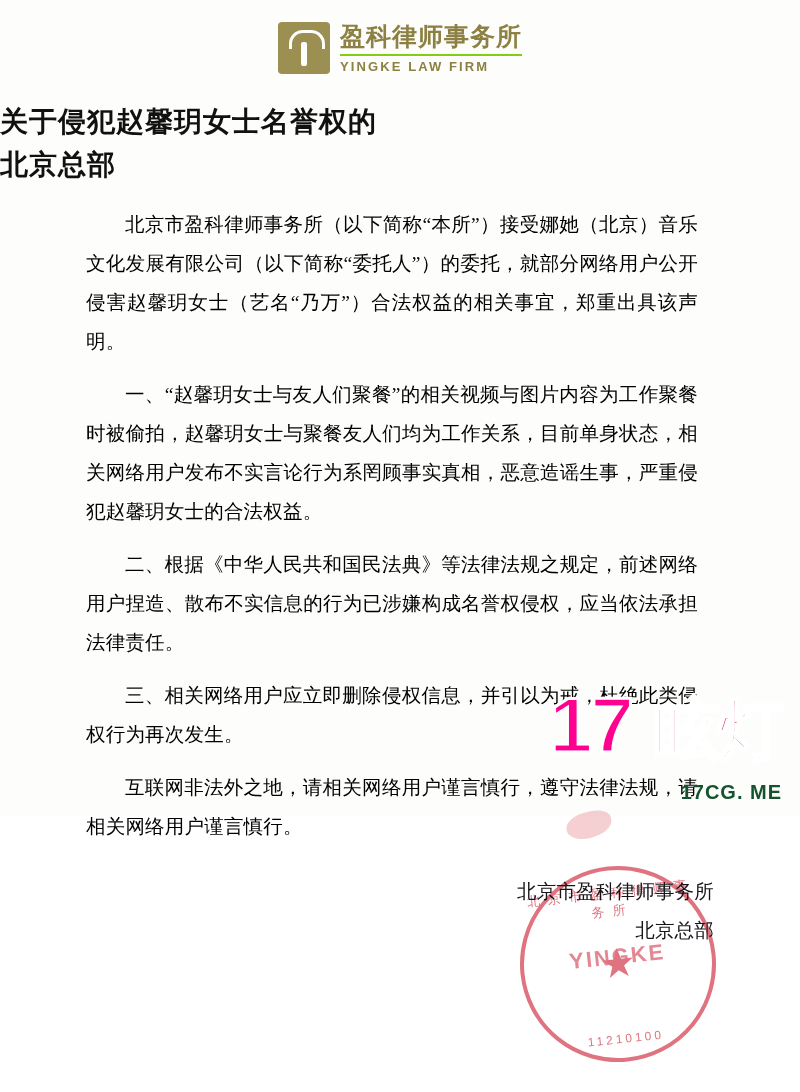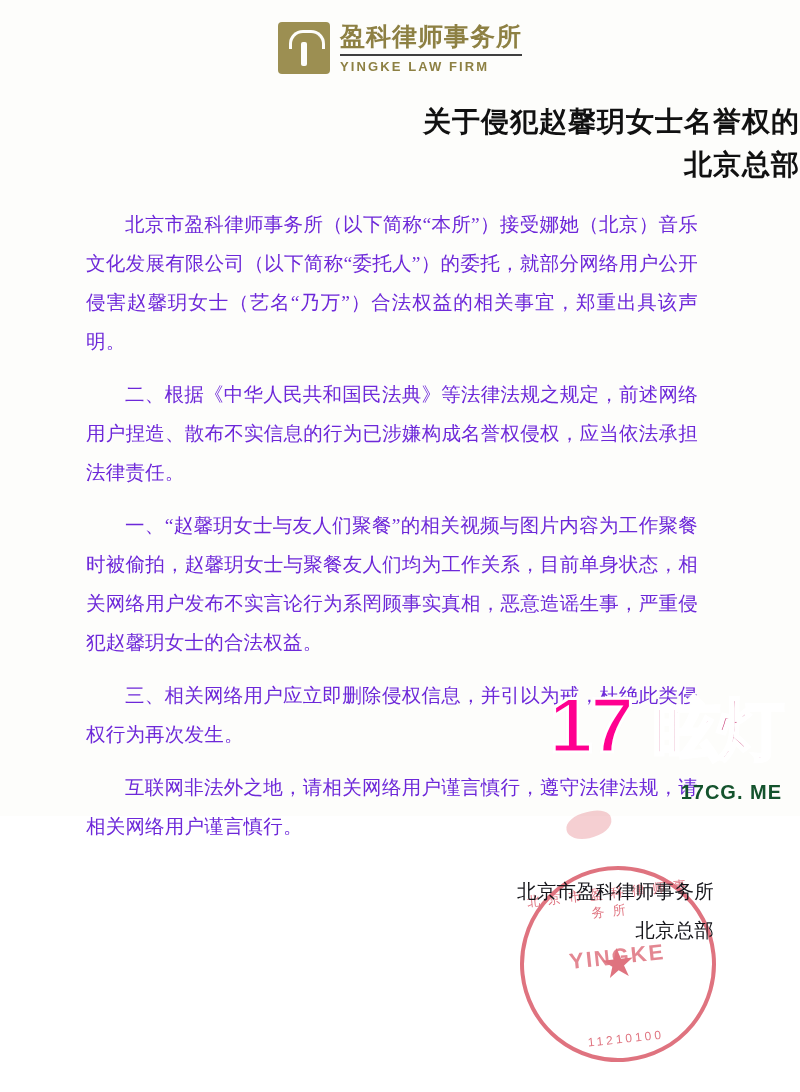--- a/index.html
+++ b/index.html
@@ -64,43 +64,43 @@
     color: #8d8043;
     letter-spacing: 1px;
   }
   .logo-en {
     font-family: "Liberation Sans", sans-serif;
     font-size: 13px;
     font-weight: bold;
     color: #8d8043;
     letter-spacing: 2.1px;
     margin-top: 5px;
-    border-top: 2px solid #404040;
+    border-top: 2px solid #84cc16;
     padding-top: 4px;
   }
 
   
   .doc-title {
-    text-align: right;
+    text-align: left;
     margin-top: 26px;
     font-size: 28px;
     font-weight: bold;
     color: #111;
     line-height: 1.55;
     letter-spacing: 1px;
   }
   .doc-title span { display: block; }
 
   
   .body-wrap {
     margin: 18px 86px 0 86px;
   }
   .para {
     font-size: 19.5px;
-    color: #6d28d9;
+    color: #000000;
     line-height: 2.0;
     text-align: justify;
     text-justify: inter-ideograph;
     text-indent: 2em;
     margin: 0 16px 14px 0;
     letter-spacing: 0.2px;
   }
 
   
   .sig-block {
@@ -242,22 +242,22 @@
     </div>
   </div>
 
   <div class="doc-title">
     <span>关于侵犯赵馨玥女士名誉权的</span>
     <span>北京总部</span>
   </div>
 
   <div class="body-wrap">
     <p class="para">北京市盈科律师事务所（以下简称“本所”）接受娜她（北京）音乐文化发展有限公司（以下简称“委托人”）的委托，就部分网络用户公开侵害赵馨玥女士（艺名“乃万”）合法权益的相关事宜，郑重出具该声明。</p>
+    <p class="para">一、“赵馨玥女士与友人们聚餐”的相关视频与图片内容为工作聚餐时被偷拍，赵馨玥女士与聚餐友人们均为工作关系，目前单身状态，相关网络用户发布不实言论行为系罔顾事实真相，恶意造谣生事，严重侵犯赵馨玥女士的合法权益。</p>
     <p class="para">二、根据《中华人民共和国民法典》等法律法规之规定，前述网络用户捏造、散布不实信息的行为已涉嫌构成名誉权侵权，应当依法承担法律责任。</p>
-    <p class="para">一、“赵馨玥女士与友人们聚餐”的相关视频与图片内容为工作聚餐时被偷拍，赵馨玥女士与聚餐友人们均为工作关系，目前单身状态，相关网络用户发布不实言论行为系罔顾事实真相，恶意造谣生事，严重侵犯赵馨玥女士的合法权益。</p>
     <p class="para">三、相关网络用户应立即删除侵权信息，并引以为戒，杜绝此类侵权行为再次发生。</p>
     <p class="para">互联网非法外之地，请相关网络用户谨言慎行，遵守法律法规，请相关网络用户谨言慎行。</p>
   </div>
 
   <div class="seal-smudge"></div>
   <div class="seal">
     <div class="seal-inner">
       <div class="seal-top-text">北京市盈科律师事务所</div>
       <div class="seal-mid-text">YINGKE</div>
       <div class="seal-star">★</div>

